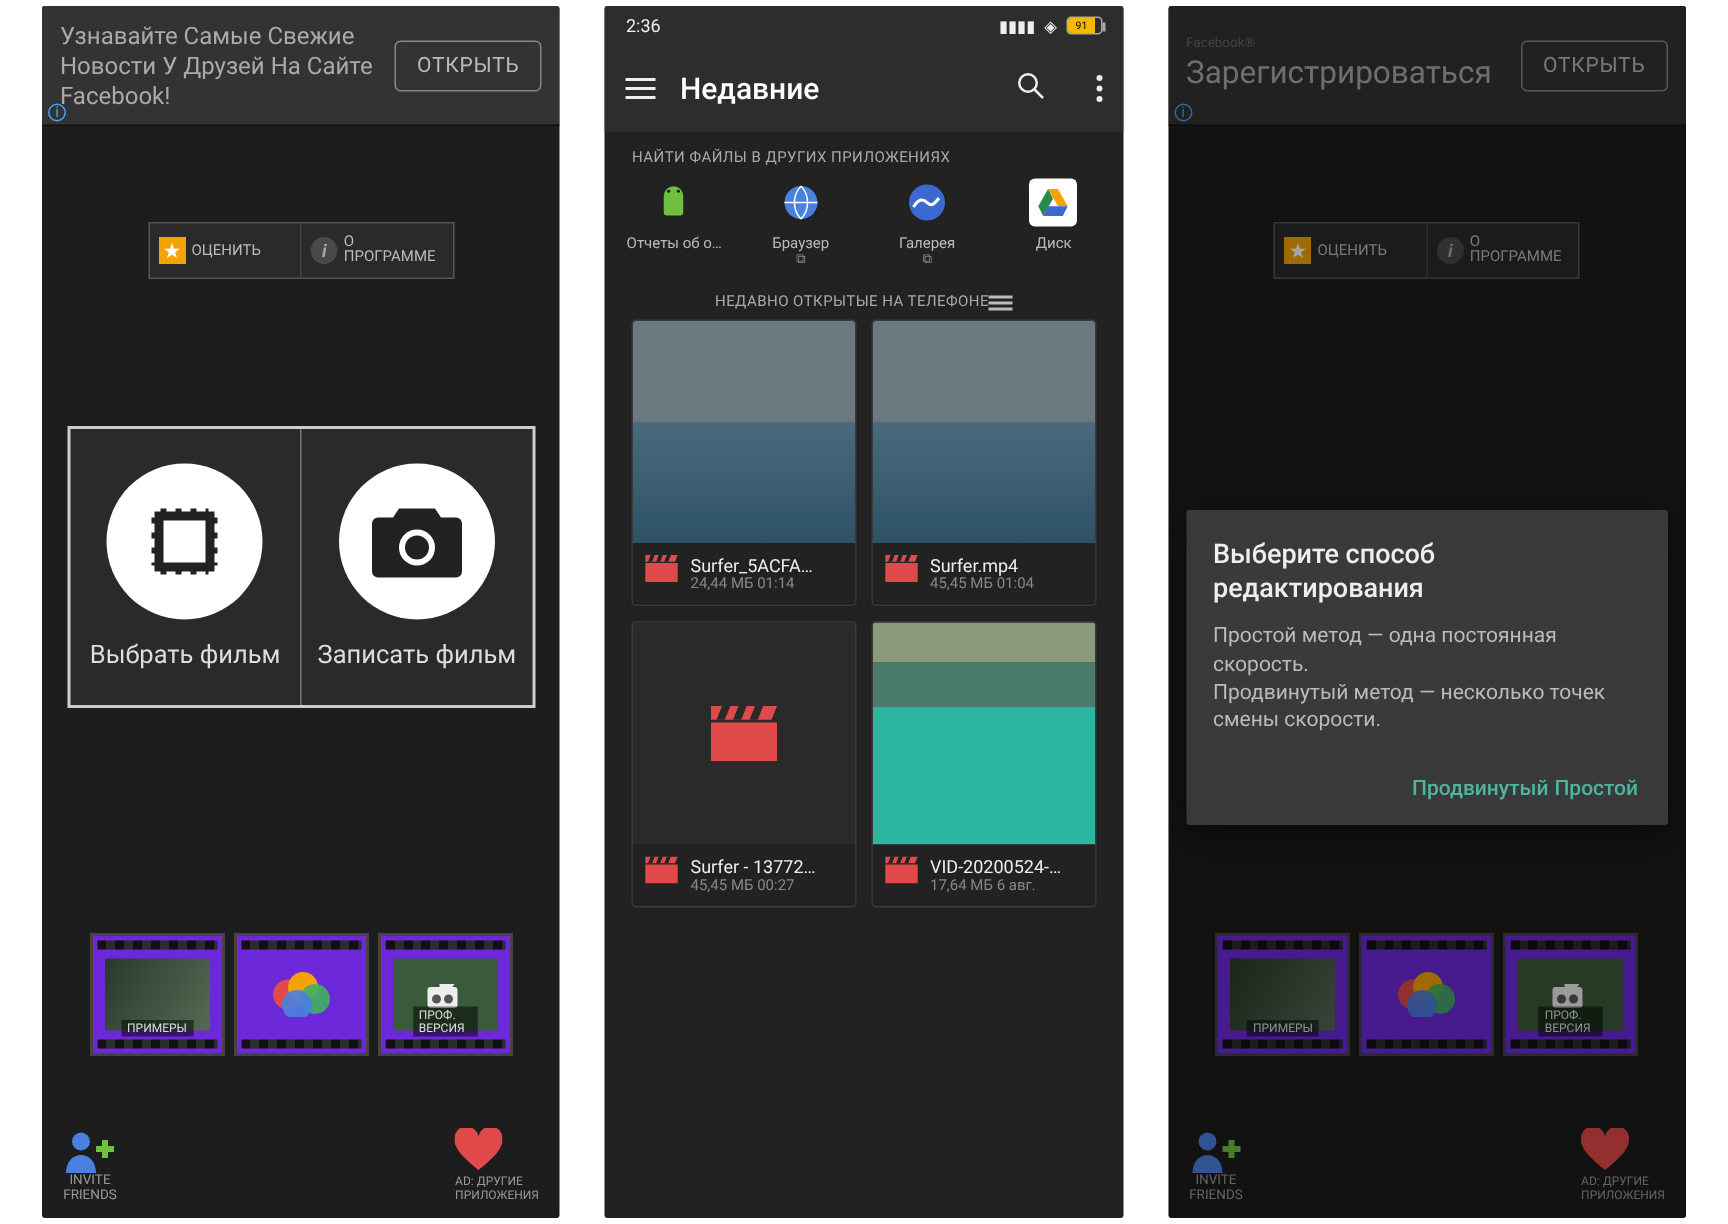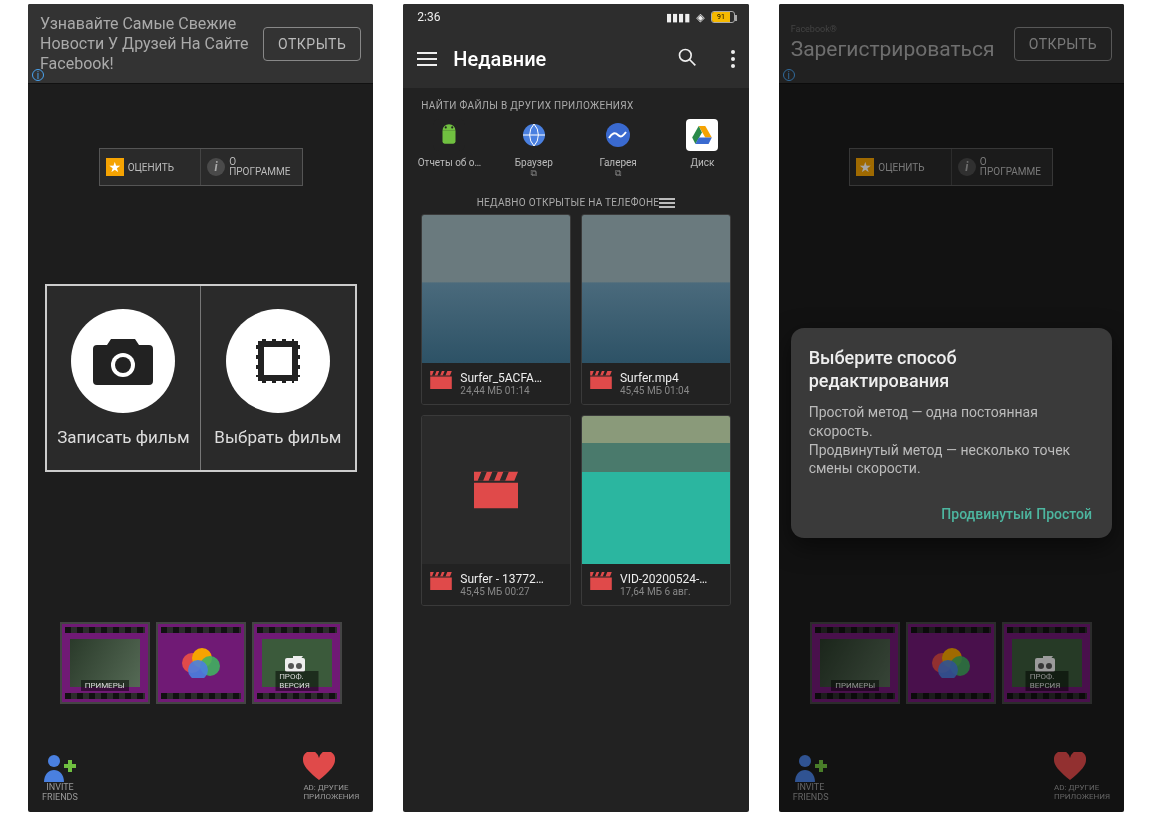--- a/index.html
+++ b/index.html
@@ -105,21 +105,21 @@
     position: absolute;
     bottom: 108px;
     left: 50%;
     transform: translateX(-50%);
     display: flex;
     gap: 6px;
   }
   .film-strip {
     width: 90px; height: 82px;
     border: 2px solid #444;
-    background: #701a75;
+    background: #6d28d9;
     position: relative;
     display: flex;
     align-items: center;
     justify-content: center;
   }
   .film-strip::before, .film-strip::after {
     content: "";
     position: absolute;
     left: 3px; right: 3px; height: 6px;
     background: repeating-linear-gradient(90deg, #111 0 6px, #2c2c2c 6px 12px);
@@ -236,25 +236,25 @@
     position: absolute;
     inset: 0;
     background: rgba(0,0,0,0.35);
     display: flex;
     align-items: center;
     justify-content: flex-end;
     padding: 0 12px;
   }
   .dialog {
     position: absolute;
-    top: 324px;
+    top: 336px;
     left: 12px;
     right: 12px;
     background: #3a3a3a;
-    border-radius: 13px;
+    border-radius: 2px;
     padding: 18px 18px 8px;
     box-shadow: 0 8px 24px rgba(0,0,0,0.5);
   }
   .dialog-title { color: #eee; font-size: 18px; font-weight: 500; margin-bottom: 10px; line-height: 1.3; }
   .dialog-body { color: #bbb; font-size: 14px; line-height: 1.35; }
   .dialog-actions { display: flex; justify-content: flex-end; margin-top: 20px; }
   .dialog-btn { color: #4db6a0; font-size: 14px; font-weight: 500; padding: 8px 2px; }
 </style>
 </head>
 <body>
@@ -274,30 +274,20 @@
     <div class="half">
       <div class="info-icon">i</div>
       <div class="about-twoline">
         <div>О</div>
         <div>ПРОГРАММЕ</div>
       </div>
     </div>
   </div>
 
   <div class="main-btns">
-    <div class="main-btn">
-      <div class="circle">
-        <svg width="64" height="52" viewBox="0 0 64 52">
-            <path fill="#222" d="M6 10h10l4-6h24l4 6h10a4 4 0 0 1 4 4v32a4 4 0 0 1-4 4H6a4 4 0 0 1-4-4V14a4 4 0 0 1 4-4z"></path>
-            <circle cx="32" cy="30" r="12" fill="#fff"></circle>
-            <circle cx="32" cy="30" r="8" fill="#222"></circle>
-          </svg>
-      </div>
-      <div class="main-btn-label">Записать фильм</div>
-    </div>
     <div class="main-btn">
       <div class="circle">
         <svg width="64" height="64" viewBox="0 0 64 64">
             <rect x="10" y="10" width="44" height="44" rx="2" fill="#222"></rect>
             <rect x="18" y="18" width="28" height="28" fill="#fff"></rect>
             <g fill="#fff">
               <rect x="10" y="6" width="6" height="6"></rect>
               <rect x="20" y="6" width="6" height="6"></rect>
               <rect x="30" y="6" width="6" height="6"></rect>
               <rect x="40" y="6" width="6" height="6"></rect>
@@ -315,20 +305,30 @@
               <rect x="52" y="10" width="6" height="6"></rect>
               <rect x="52" y="20" width="6" height="6"></rect>
               <rect x="52" y="30" width="6" height="6"></rect>
               <rect x="52" y="40" width="6" height="6"></rect>
               <rect x="52" y="48" width="6" height="6"></rect>
             </g>
           </svg>
       </div>
       <div class="main-btn-label">Выбрать фильм</div>
     </div>
+    <div class="main-btn">
+      <div class="circle">
+        <svg width="64" height="52" viewBox="0 0 64 52">
+            <path fill="#222" d="M6 10h10l4-6h24l4 6h10a4 4 0 0 1 4 4v32a4 4 0 0 1-4 4H6a4 4 0 0 1-4-4V14a4 4 0 0 1 4-4z"></path>
+            <circle cx="32" cy="30" r="12" fill="#fff"></circle>
+            <circle cx="32" cy="30" r="8" fill="#222"></circle>
+          </svg>
+      </div>
+      <div class="main-btn-label">Записать фильм</div>
+    </div>
   </div>
 
   <div class="film-row">
     <div class="film-strip">
       <div class="film-inner1"></div>
       <div class="film-label">ПРИМЕРЫ</div>
     </div>
     <div class="film-strip">
       <svg width="46" height="30">
           <circle cx="14" cy="15" r="10" fill="#e04a4a"></circle>

